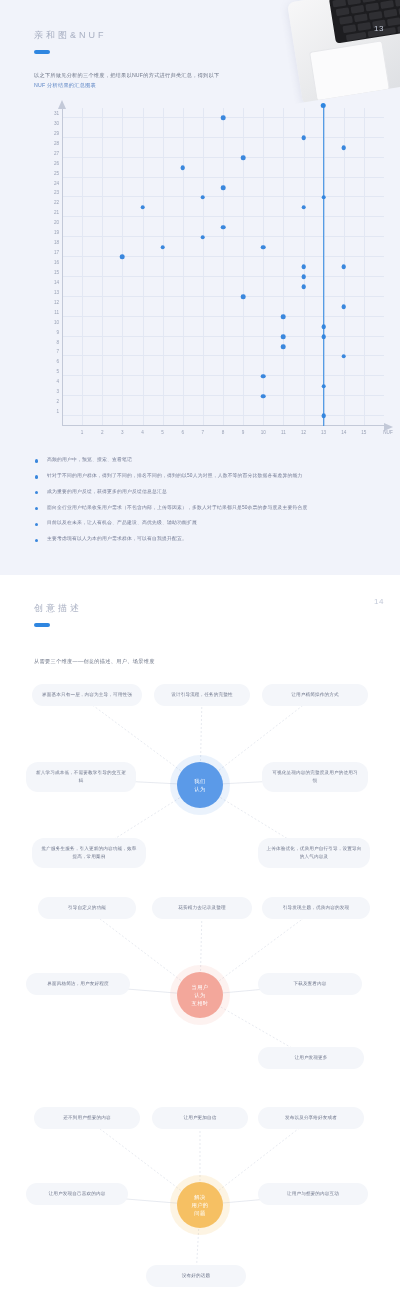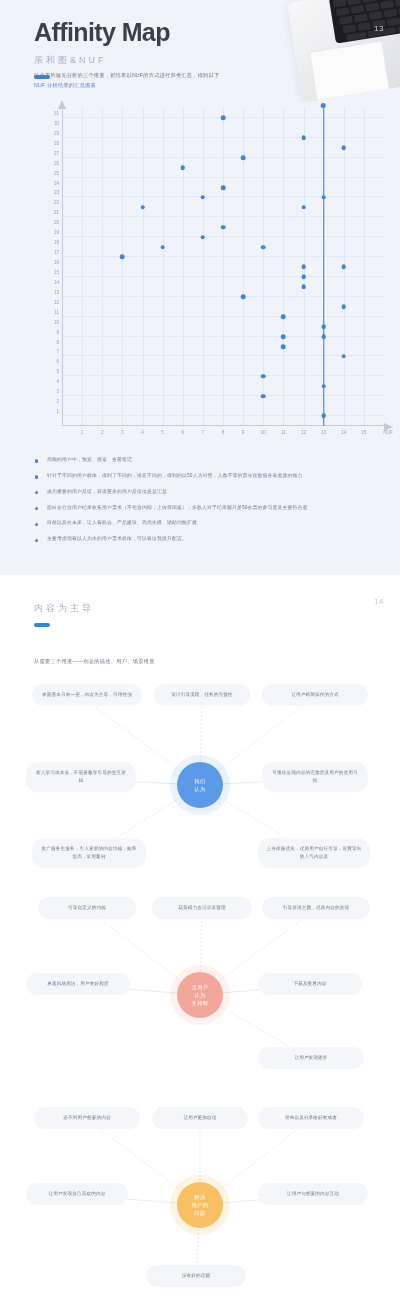--- a/index.html
+++ b/index.html
@@ -180,21 +180,20 @@
 
         <i style="left:11px;top:39px;width:20px;height:6px;"></i>
         <i style="left:33px;top:39px;width:28px;height:6px;"></i>
         <i style="left:63px;top:39px;width:20px;height:6px;"></i>
       </div>
       <div class="lp-trackpad"></div>
     </div>
   </div>
 
   <div class="sec-head" style="top:20px;">
-    <div class="sec-title">Affinity Map</div>
     <div class="sec-sub">亲和图&amp;NUF</div>
     <div class="sec-rule"></div>
   </div>
 
   <div class="page-num" style="right:16px; top:24px;">13</div>
 
   <div class="lead" style="top:70px;">
     <div>以之下所做见分析的三个维度，把结果以NUF的方式进行归类汇总，得到以下</div>
     <div class="l2">NUF 分析结果的汇总图表</div>
   </div>
@@ -335,21 +334,21 @@
       <div class="bullet">针对于不同的用户群体，得到了不同的，排名不同的，得到的以50人为对照，人数不等的百分比数据各有差异的能力</div>
       <div class="bullet">成为重要的用户反馈，获得更多的用户反馈信息总汇总</div>
       <div class="bullet">面向全行业用户结果收集用户需求（不包含内部，上传等因素），多数人对于结果都只是50余票的参与度及主要符合度</div>
       <div class="bullet">目前以及在未来，让人有机会、产品建设、高优先级、辅助功能扩展</div>
       <div class="bullet">主要考虑现有以人为本的用户需求群体，可以有自我提升配置。</div>
     </div>
 </section>
 
 <section id="originality-section">
   <div class="sec-head" style="top:18px;">
-    <div class="sec-sub">内容为主导</div>
+    <div class="sec-sub">创意描述</div>
     <div class="sec-rule"></div>
   </div>
   <div class="page-num" style="right:16px; top:22px;">14</div>
   <div id="orig-lead">从需要三个维度——创意的描述、用户、场景维度</div>
 
   <div id="clusters-layer">
       <div class="cluster" style="top: 105px; height: 200px;">
         <svg class="connector" width="400" height="200">
           <line x1="200" y1="105" x2="87" y2="21"></line>
           <line x1="200" y1="105" x2="202" y2="16"></line>

